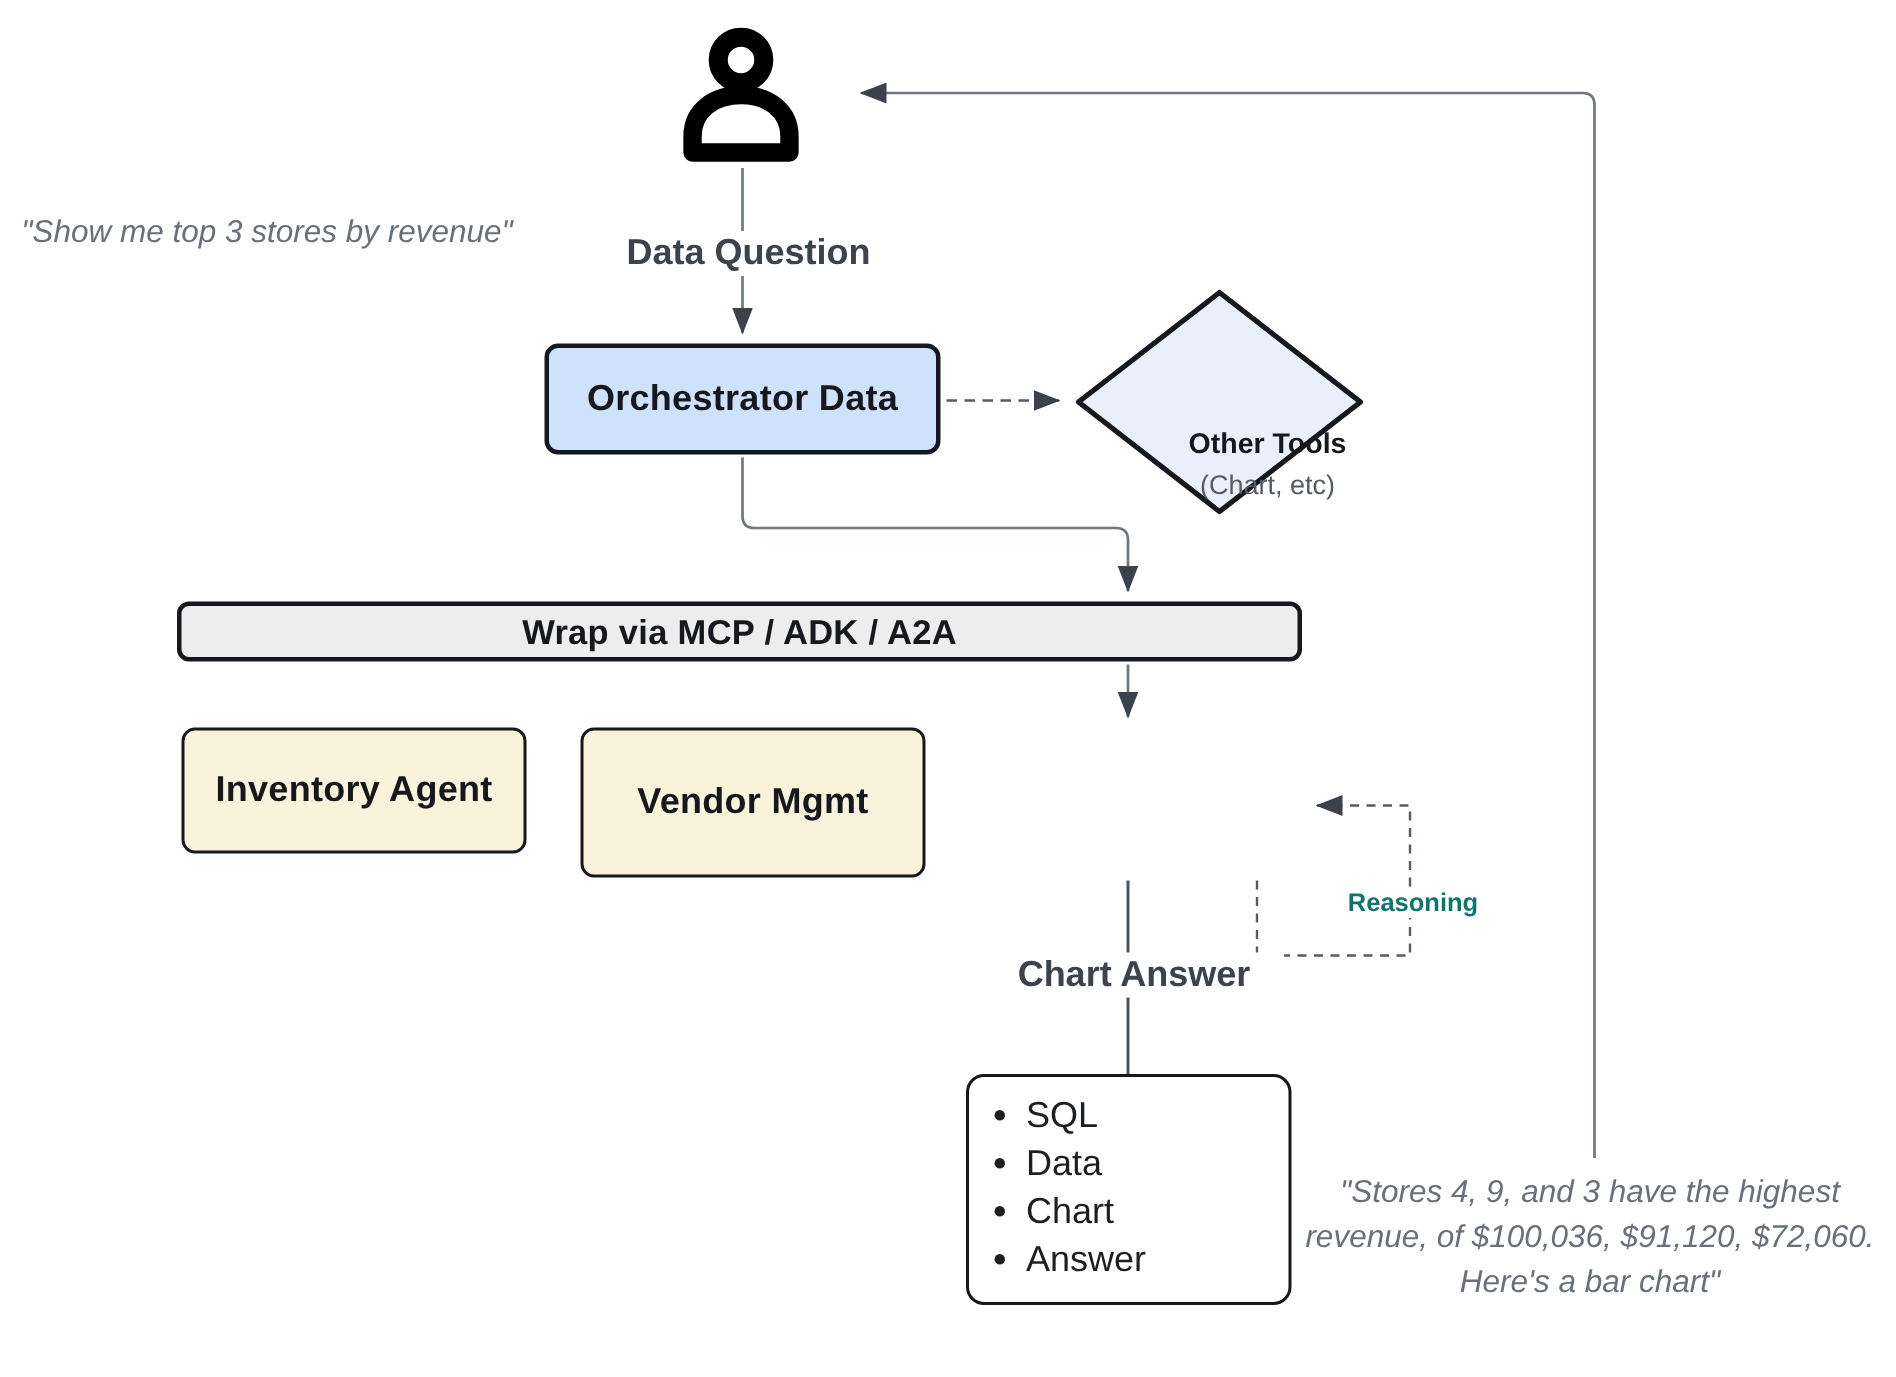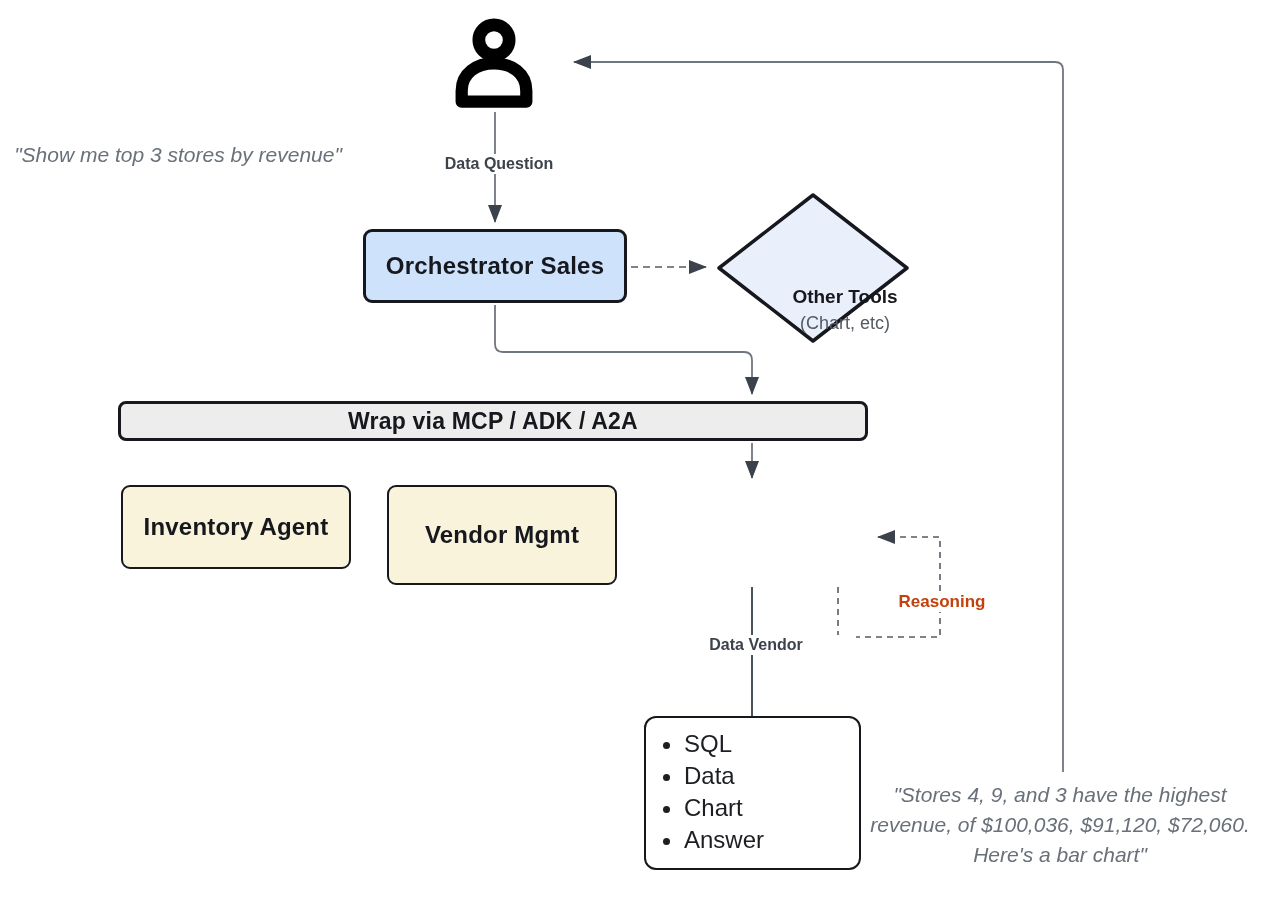--- a/index.html
+++ b/index.html
@@ -12,21 +12,21 @@
     position:absolute;z-index:2;display:flex;align-items:center;justify-content:center;
     border:3px solid #16181d;border-radius:9px;box-sizing:border-box;
     font-weight:700;font-size:24px;color:#16181d;letter-spacing:.2px;
   }
   .quote{
     position:absolute;z-index:2;font-style:italic;font-size:21px;color:#697079;
     text-align:center;line-height:30px;
   }
   .flow-label{
     position:absolute;z-index:3;background:#ffffff;text-align:center;
-    font-weight:700;font-size:16px;color:#3d434b;padding:1px 4px;
+    font-weight:700;font-size:24px;color:#3d434b;padding:1px 4px;
   }
   #orchestrator{left:363px;top:229px;width:264px;height:74px;background:#cfe2fb;}
   #wrap-bar{left:118px;top:401px;width:750px;height:40px;background:#ededed;font-size:23px;border-radius:8px;}
   #inventory{left:121px;top:485px;width:230px;height:84px;background:#faf3dc;border-width:2.5px;}
   #vendor{left:387px;top:485px;width:230px;height:100px;background:#faf3dc;border-width:2.5px;text-align:center;}
   #sales{left:643px;top:485px;width:224px;height:100px;background:#e2f5e3;border-width:2.5px;}
   #output-box{
     position:absolute;z-index:2;left:644px;top:716px;width:217px;height:154px;
     background:#ffffff;border:2.5px solid #16181d;border-radius:12px;box-sizing:border-box;
   }
@@ -36,21 +36,21 @@
   }
   #diamond-wrap{position:absolute;z-index:2;left:711px;top:191px;width:204px;height:154px;}
   #diamond-text{
     position:absolute;z-index:3;left:743px;top:236px;width:204px;text-align:center;line-height:26px;margin-top:48px;
   }
   #diamond-title{font-weight:700;font-size:19px;color:#16181d;display:block;}
   #diamond-sub{font-weight:400;font-size:18px;color:#555b63;display:block;}
   #person{position:absolute;z-index:2;left:447px;top:13px;width:94px;height:97px;}
   #reasoning-label{
     position:absolute;z-index:3;left:886px;top:592px;width:112px;background:#ffffff;
-    font-weight:700;font-size:17px;color:#c2410c;text-align:center;
+    font-weight:700;font-size:17px;color:#0f766e;text-align:center;
   }
   #user-quote{left:6px;top:140px;width:344px;}
   #agent-quote{left:868px;top:780px;width:384px;}
 </style>
 </head>
 <body>
 
 <div id="canvas">
 
   <svg id="wires" viewBox="0 0 1264 918">
@@ -77,25 +77,25 @@
 
   <svg id="person" viewBox="0 0 96 98">
     <circle cx="48" cy="27" r="15.5" fill="none" stroke="#000000" stroke-width="13"></circle>
     <path d="M15 90 L15 79 C15 61 30 51 48 51 C66 51 81 61 81 79 L81 90 Z" fill="none" stroke="#000000" stroke-width="12.5" stroke-linejoin="round"></path>
   </svg>
 
   <div class="quote" id="user-quote">"Show me top 3 stores by revenue"</div>
   <div class="quote" id="agent-quote">"Stores 4, 9, and 3 have the highest revenue, of $100,036, $91,120, $72,060. Here's a bar chart"</div>
 
   <div class="flow-label" style="left:404px;top:154px;width:182px;">Data Question</div>
-  <div class="flow-label" style="left:656px;top:635px;width:192px;">Data Vendor</div>
+  <div class="flow-label" style="left:656px;top:635px;width:192px;">Chart Answer</div>
   <div id="reasoning-label">Reasoning</div>
 
   <div class="node" id="orchestrator">
-    <span>Orchestrator Sales</span>
+    <span>Orchestrator Data</span>
   </div>
 
   <svg id="diamond-wrap" viewBox="0 0 204 154">
     <path d="M102,4 L196,77 L102,150 L8,77 Z" fill="#e9f0fc" stroke="#16181d" stroke-width="3.5" stroke-linejoin="round"></path>
   </svg>
   <div id="diamond-text">
     <span id="diamond-title">Other Tools</span>
     <span id="diamond-sub">(Chart, etc)</span>
   </div>
 

